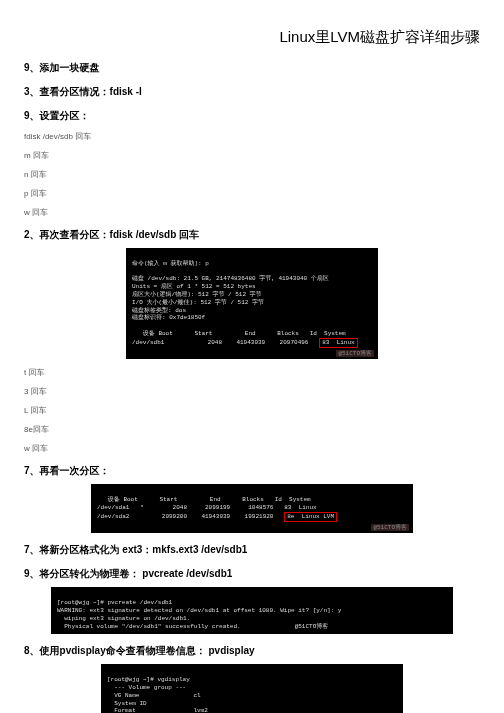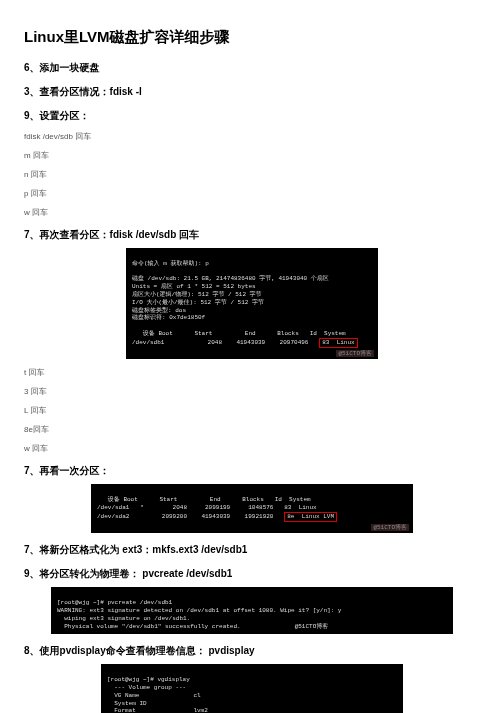--- a/index.html
+++ b/index.html
@@ -5,23 +5,23 @@
   body {
     font-family: "Microsoft YaHei", Arial, sans-serif;
     background: #ffffff;
     margin: 0;
     padding: 20px 24px;
     width: 504px;
     box-sizing: border-box;
     color: #000;
   }
   h1 {
-    text-align: left;
+    text-align: right;
     font-size: 15px;
-    font-weight: bold;
+    font-weight: normal;
     margin: 8px 0 14px 0;
   }
   .section {
     font-size: 10px;
     font-weight: bold;
     margin: 10px 0 6px 0;
   }
   .sub {
     font-size: 8px;
     color: #555;
@@ -57,31 +57,31 @@
     font-size: 6px;
     background: rgba(80,50,50,0.6);
     padding: 0 2px;
   }
 </style>
 </head>
 <body>
 
 <h1>Linux里LVM磁盘扩容详细步骤</h1>
 
-<div class="section">6、添加一块硬盘</div>
+<div class="section">9、添加一块硬盘</div>
 <div class="section">3、查看分区情况：fdisk -l</div>
 <div class="section">9、设置分区：</div>
 
 <div class="sub">fdisk /dev/sdb 回车</div>
 <div class="sub">m 回车</div>
 <div class="sub">n 回车</div>
 <div class="sub">p 回车</div>
 <div class="sub">w 回车</div>
 
-<div class="section">7、再次查看分区：fdisk /dev/sdb 回车</div>
+<div class="section">2、再次查看分区：fdisk /dev/sdb 回车</div>
 
 <div class="terminal term1">
 <span>命令(输入 m 获取帮助): p</span>
 <span></span>
 <span>磁盘 /dev/sdb: 21.5 GB, 21474836480 字节, 41943040 个扇区</span>
 <span>Units = 扇区 of 1 * 512 = 512 bytes</span>
 <span>扇区大小(逻辑/物理): 512 字节 / 512 字节</span>
 <span>I/O 大小(最小/最佳): 512 字节 / 512 字节</span>
 <span>磁盘标签类型: dos</span>
 <span>磁盘标识符: 0x7de1850f</span>

